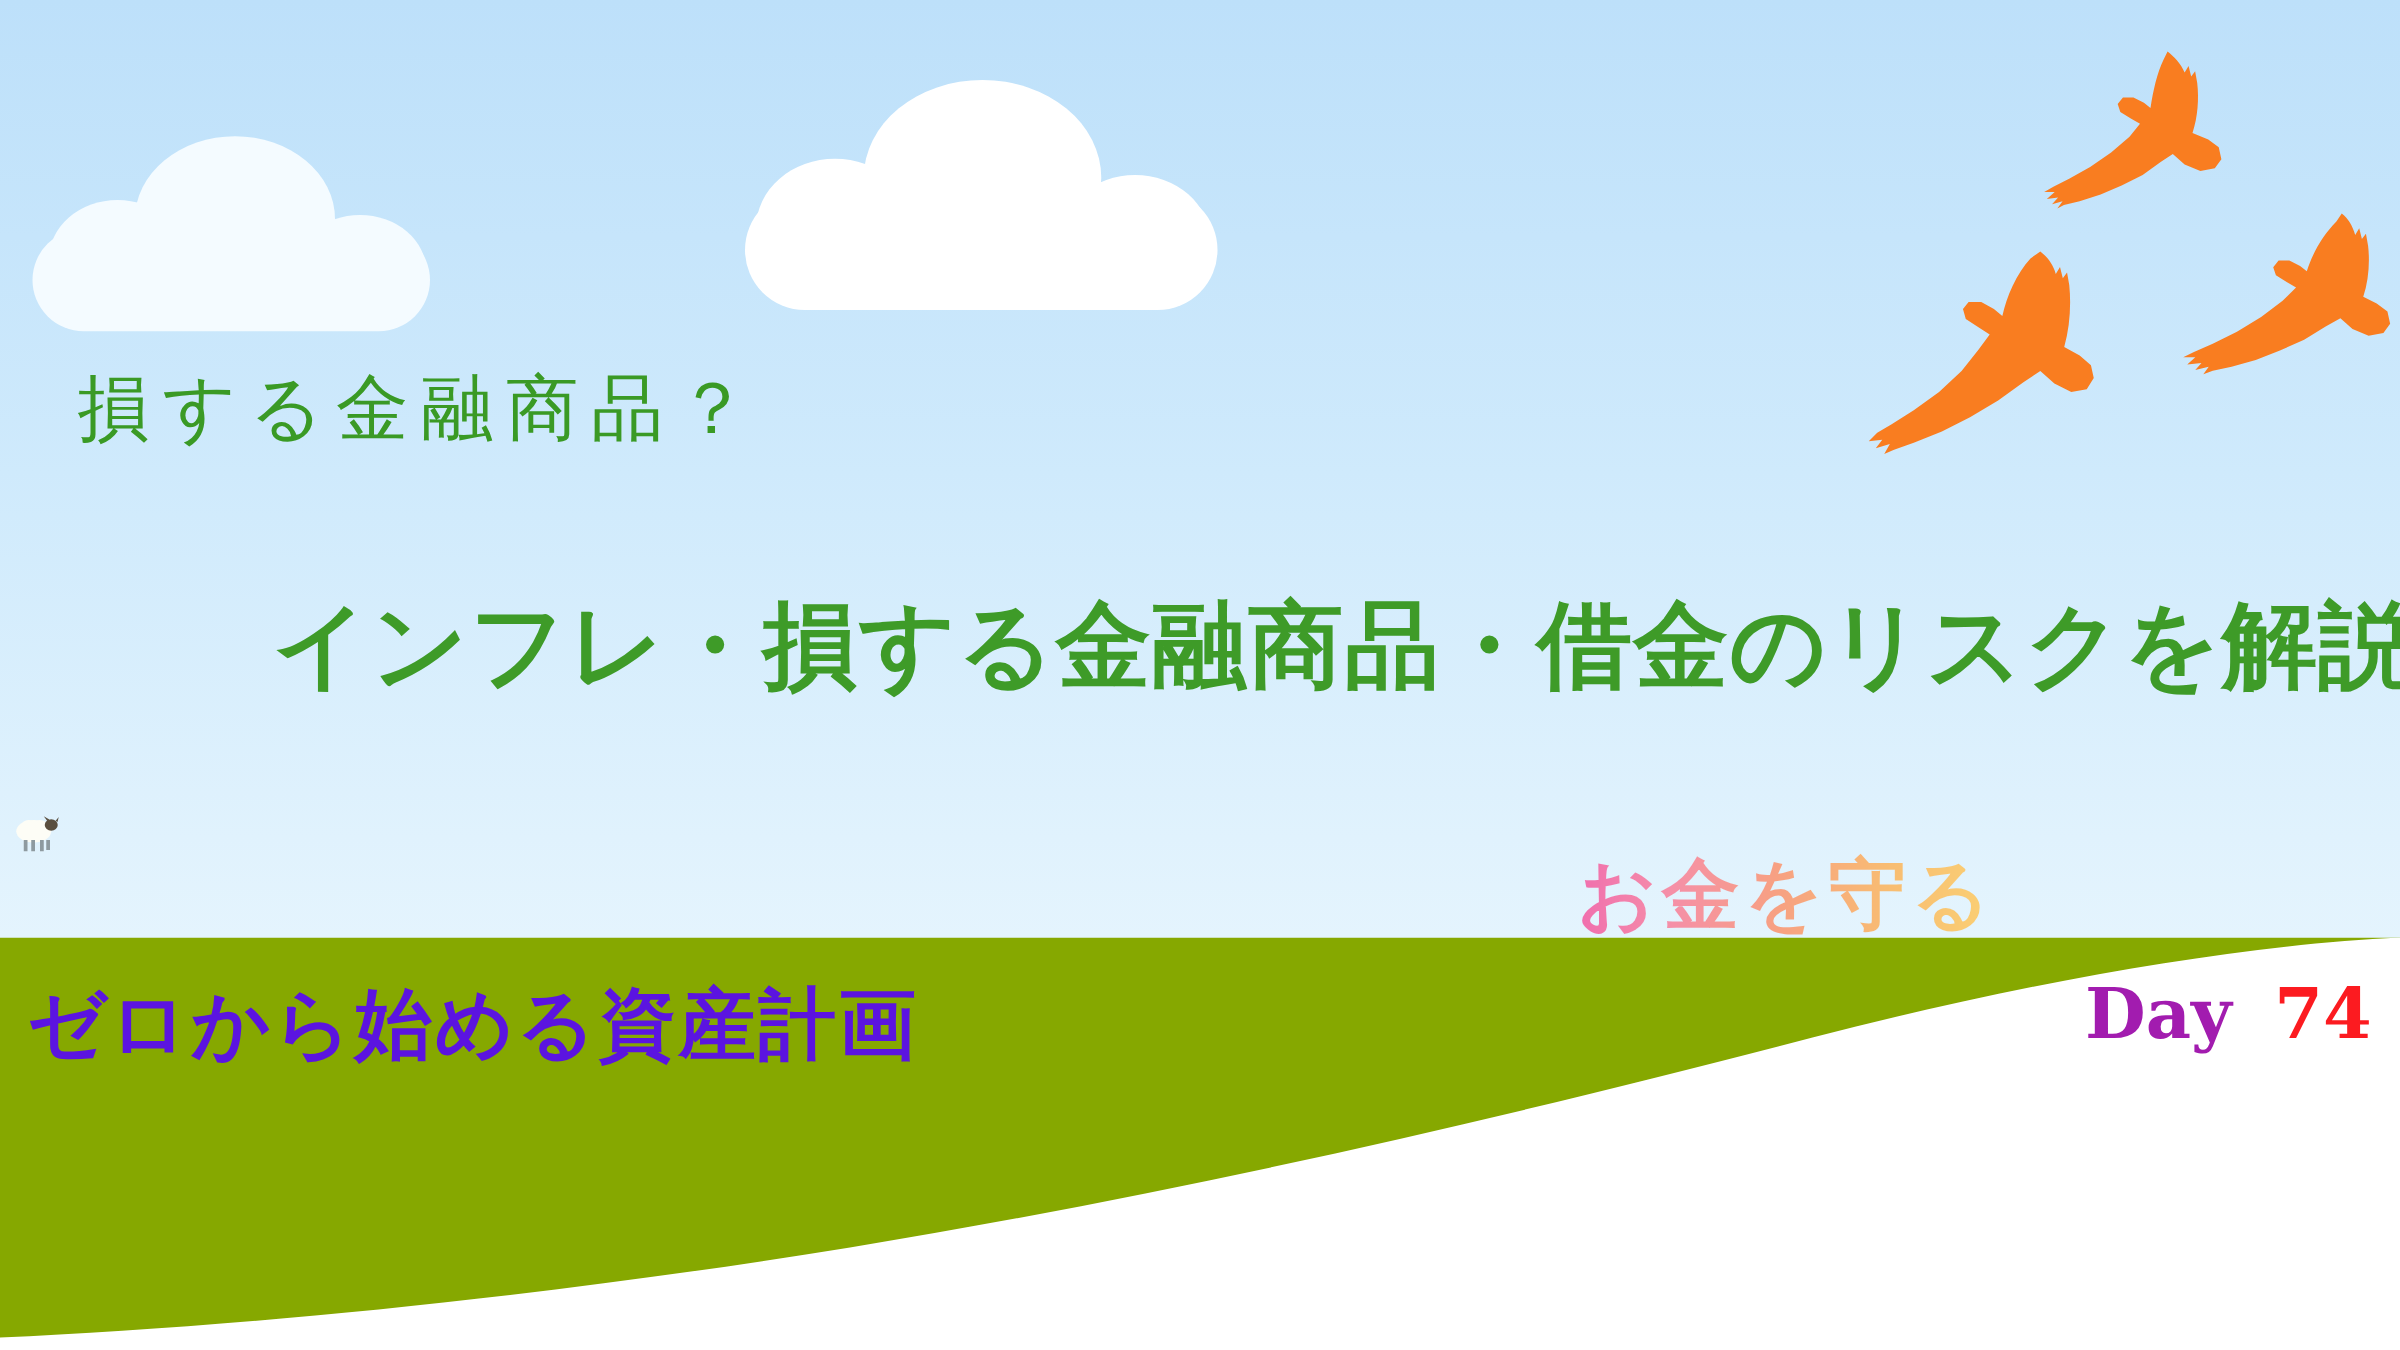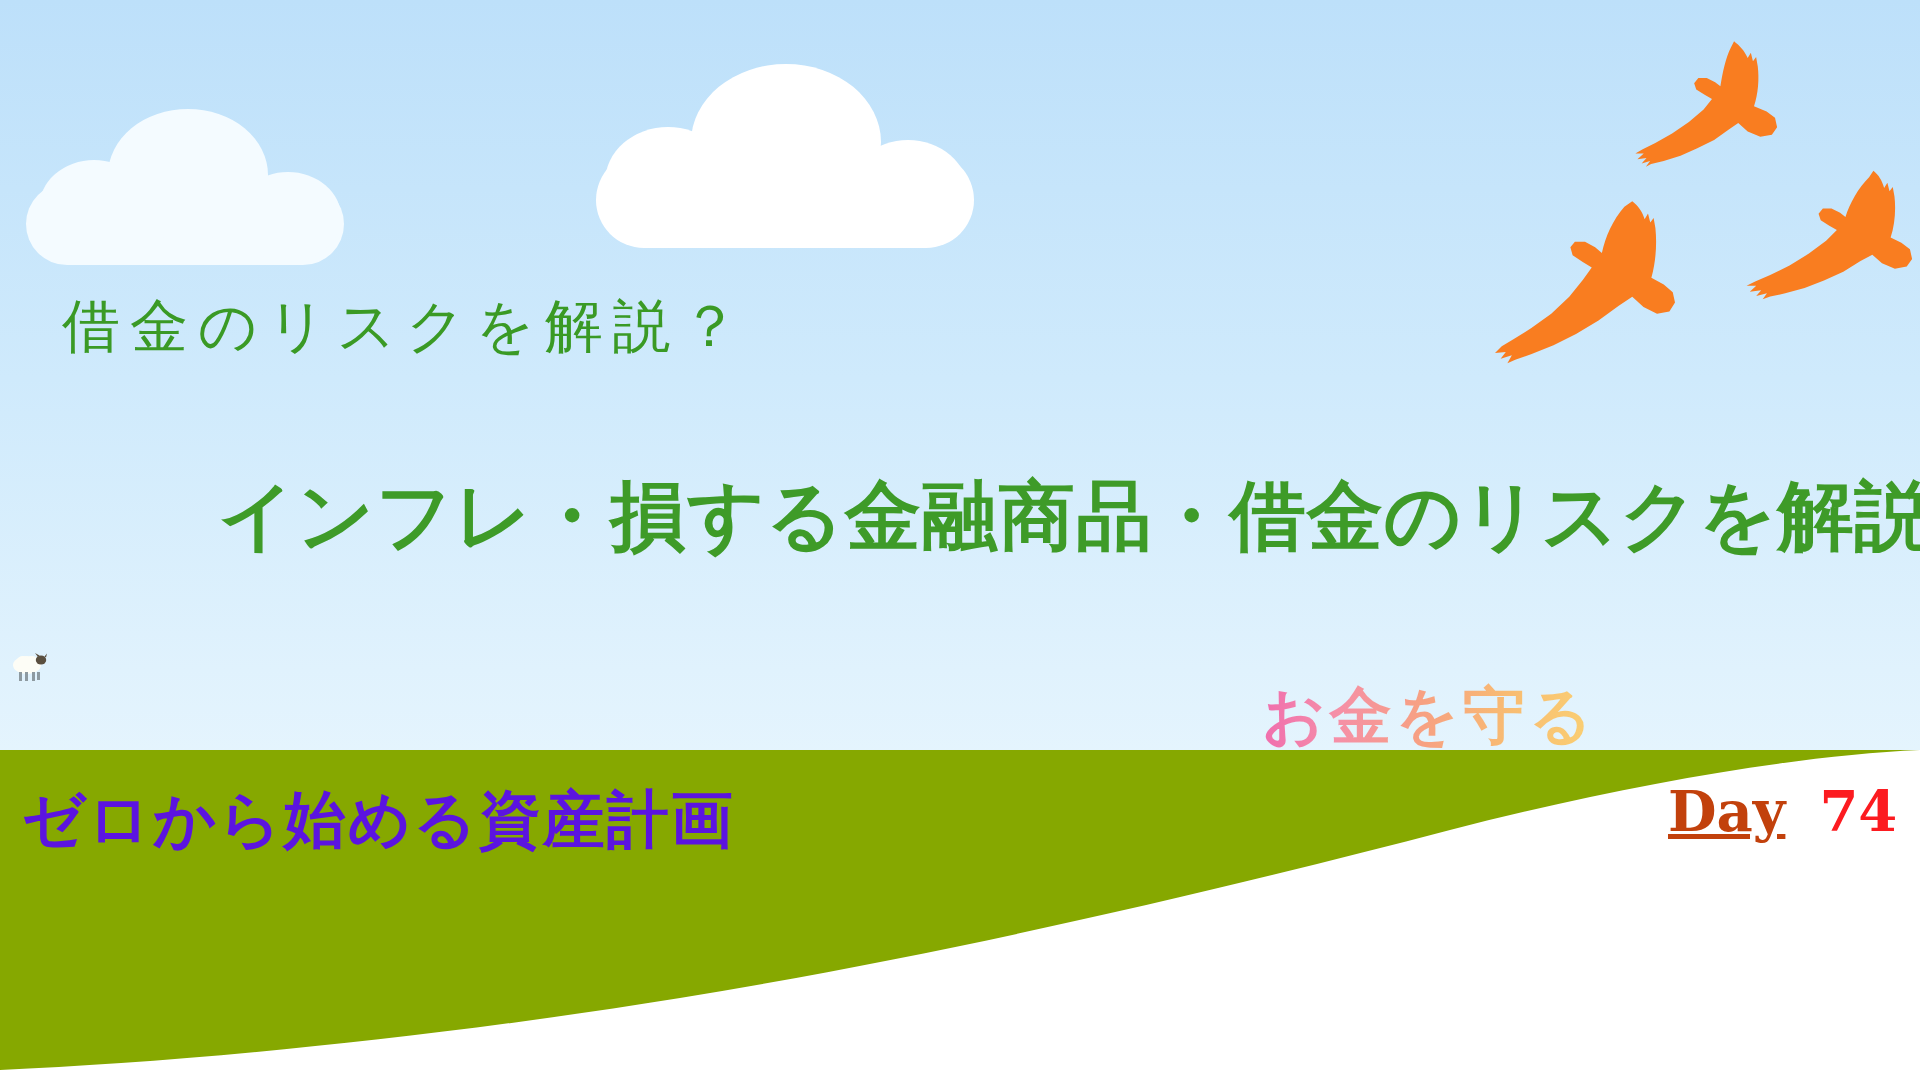--- a/index.html
+++ b/index.html
@@ -88,21 +88,21 @@
   }
 
   #day-label {
     left: 1668px;
     top: 778px;
     font-family: "DejaVu Serif", "Liberation Serif", serif;
     font-size: 56px;
     font-weight: 700;
     letter-spacing: 0px;
   }
-  #day-label .word { color: #c2410c; text-decoration: underline; }
+  #day-label .word { color: #a21caf; }
   #day-label .num  { color: #fc1b20; margin-left: 34px; }
 </style>
 </head>
 <body>
 
 <div id="canvas">
 
   <div class="sky"></div>
 
   <div class="cloud" id="cloud-left">
@@ -192,21 +192,21 @@
       <ellipse cx="33" cy="12" rx="5.2" ry="4.6" fill="#5a4f3f"></ellipse>
       <path d="M30 9 L27 5 L31.5 7.5 Z" fill="#5a4f3f"></path>
       <path d="M36.5 8.5 L39 5.5 L38 9.5 Z" fill="#5a4f3f"></path>
       <rect x="11" y="24" width="3" height="9" fill="#8e9aa0"></rect>
       <rect x="17" y="24" width="3" height="9" fill="#8e9aa0"></rect>
       <rect x="24" y="24" width="3" height="9" fill="#8e9aa0"></rect>
       <rect x="29" y="24" width="3" height="8" fill="#8e9aa0"></rect>
     </svg>
   </div>
 
-  <div class="txt" id="subhead-text">借金のリスクを解説？</div>
+  <div class="txt" id="subhead-text">損する金融商品？</div>
 
   <div class="txt" id="headline-text">インフレ・損する金融商品・借金のリスクを解説</div>
 
   <div class="txt" id="brand-text">ゼロから始める資産計画</div>
 
   <div class="txt" id="protect-text">お金を守る</div>
 
   <div class="txt" id="day-label"><span class="word">Day</span><span class="num">74</span></div>
 
 </div>

